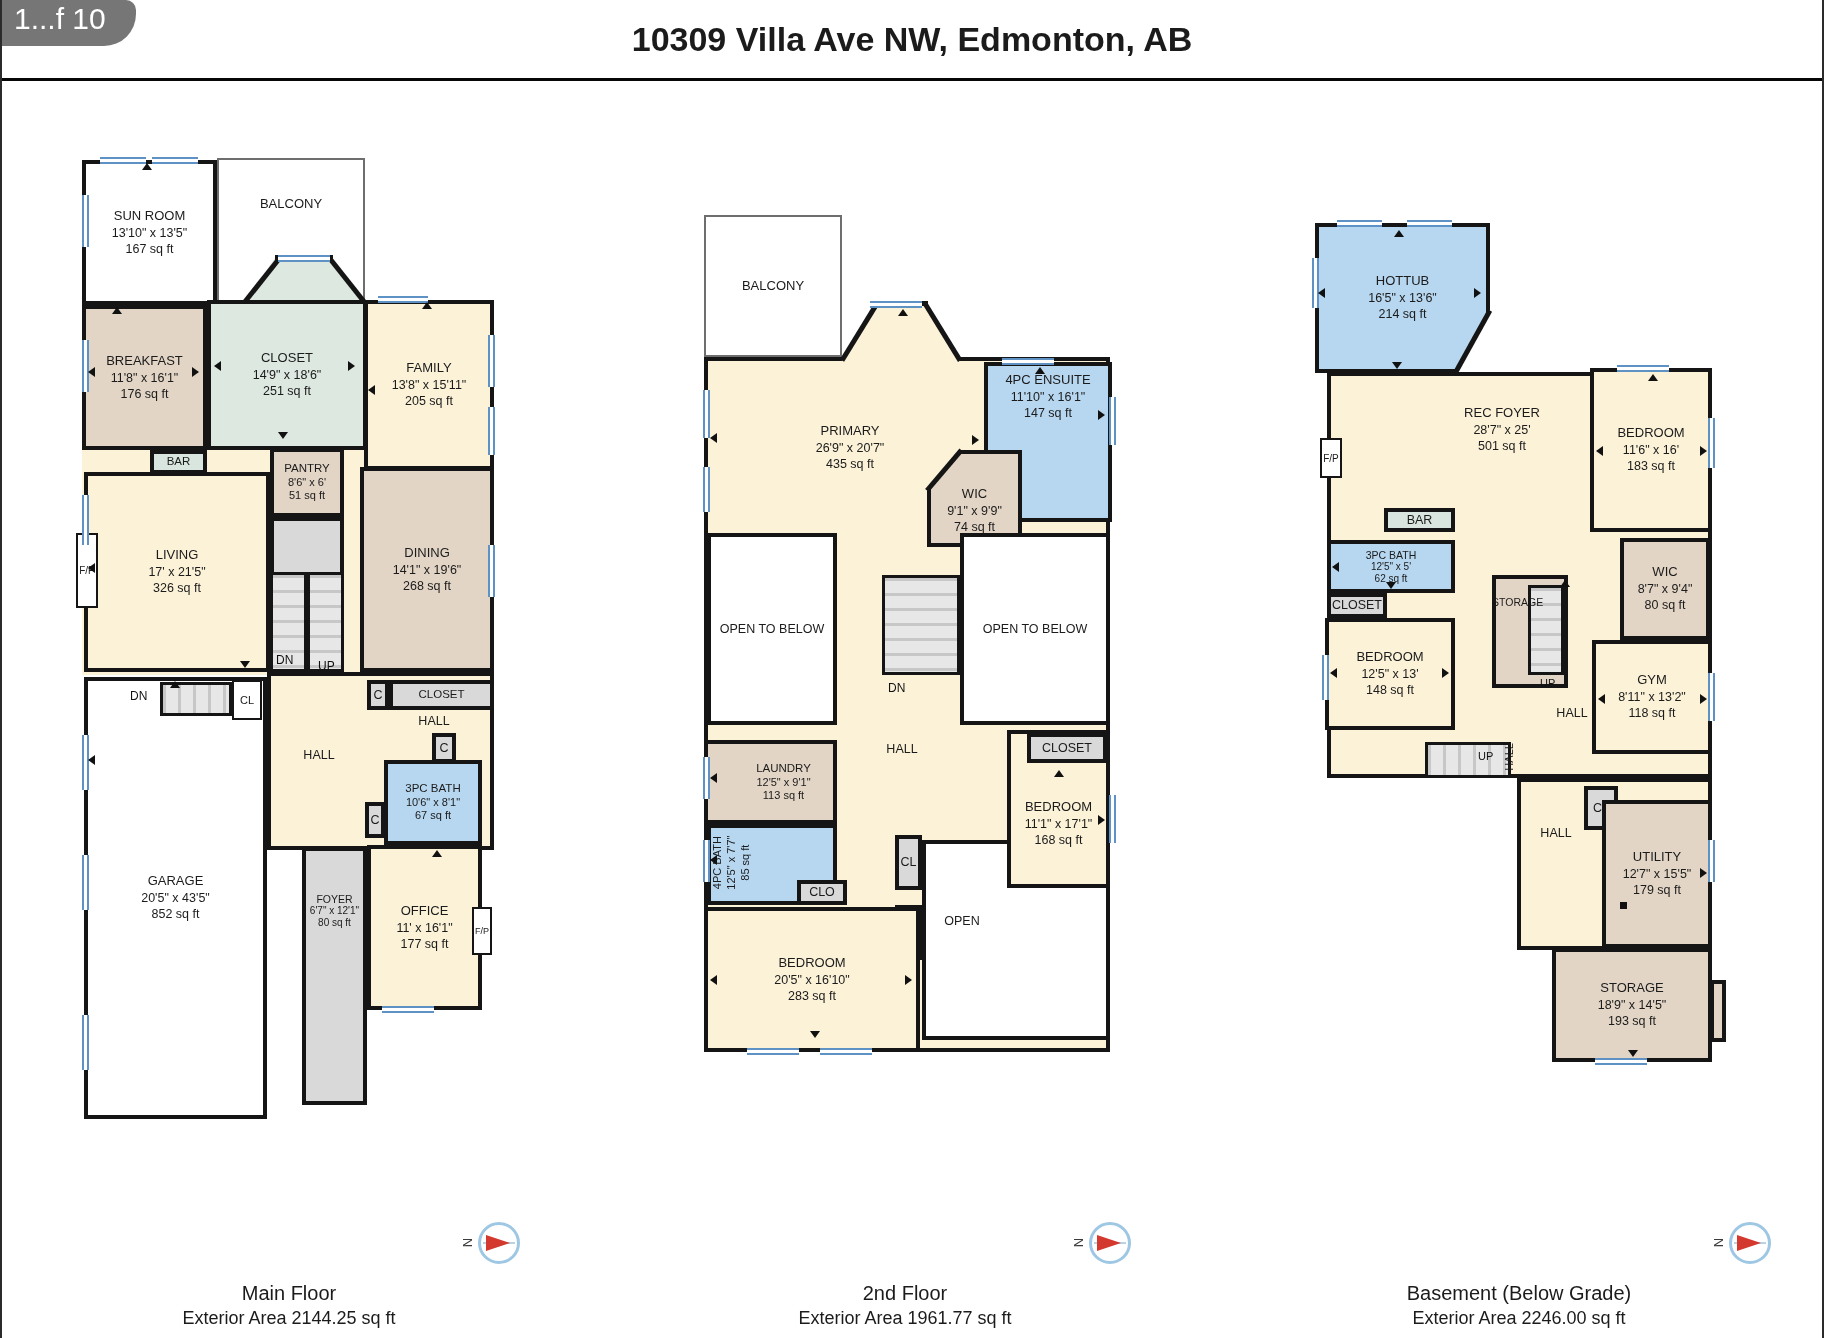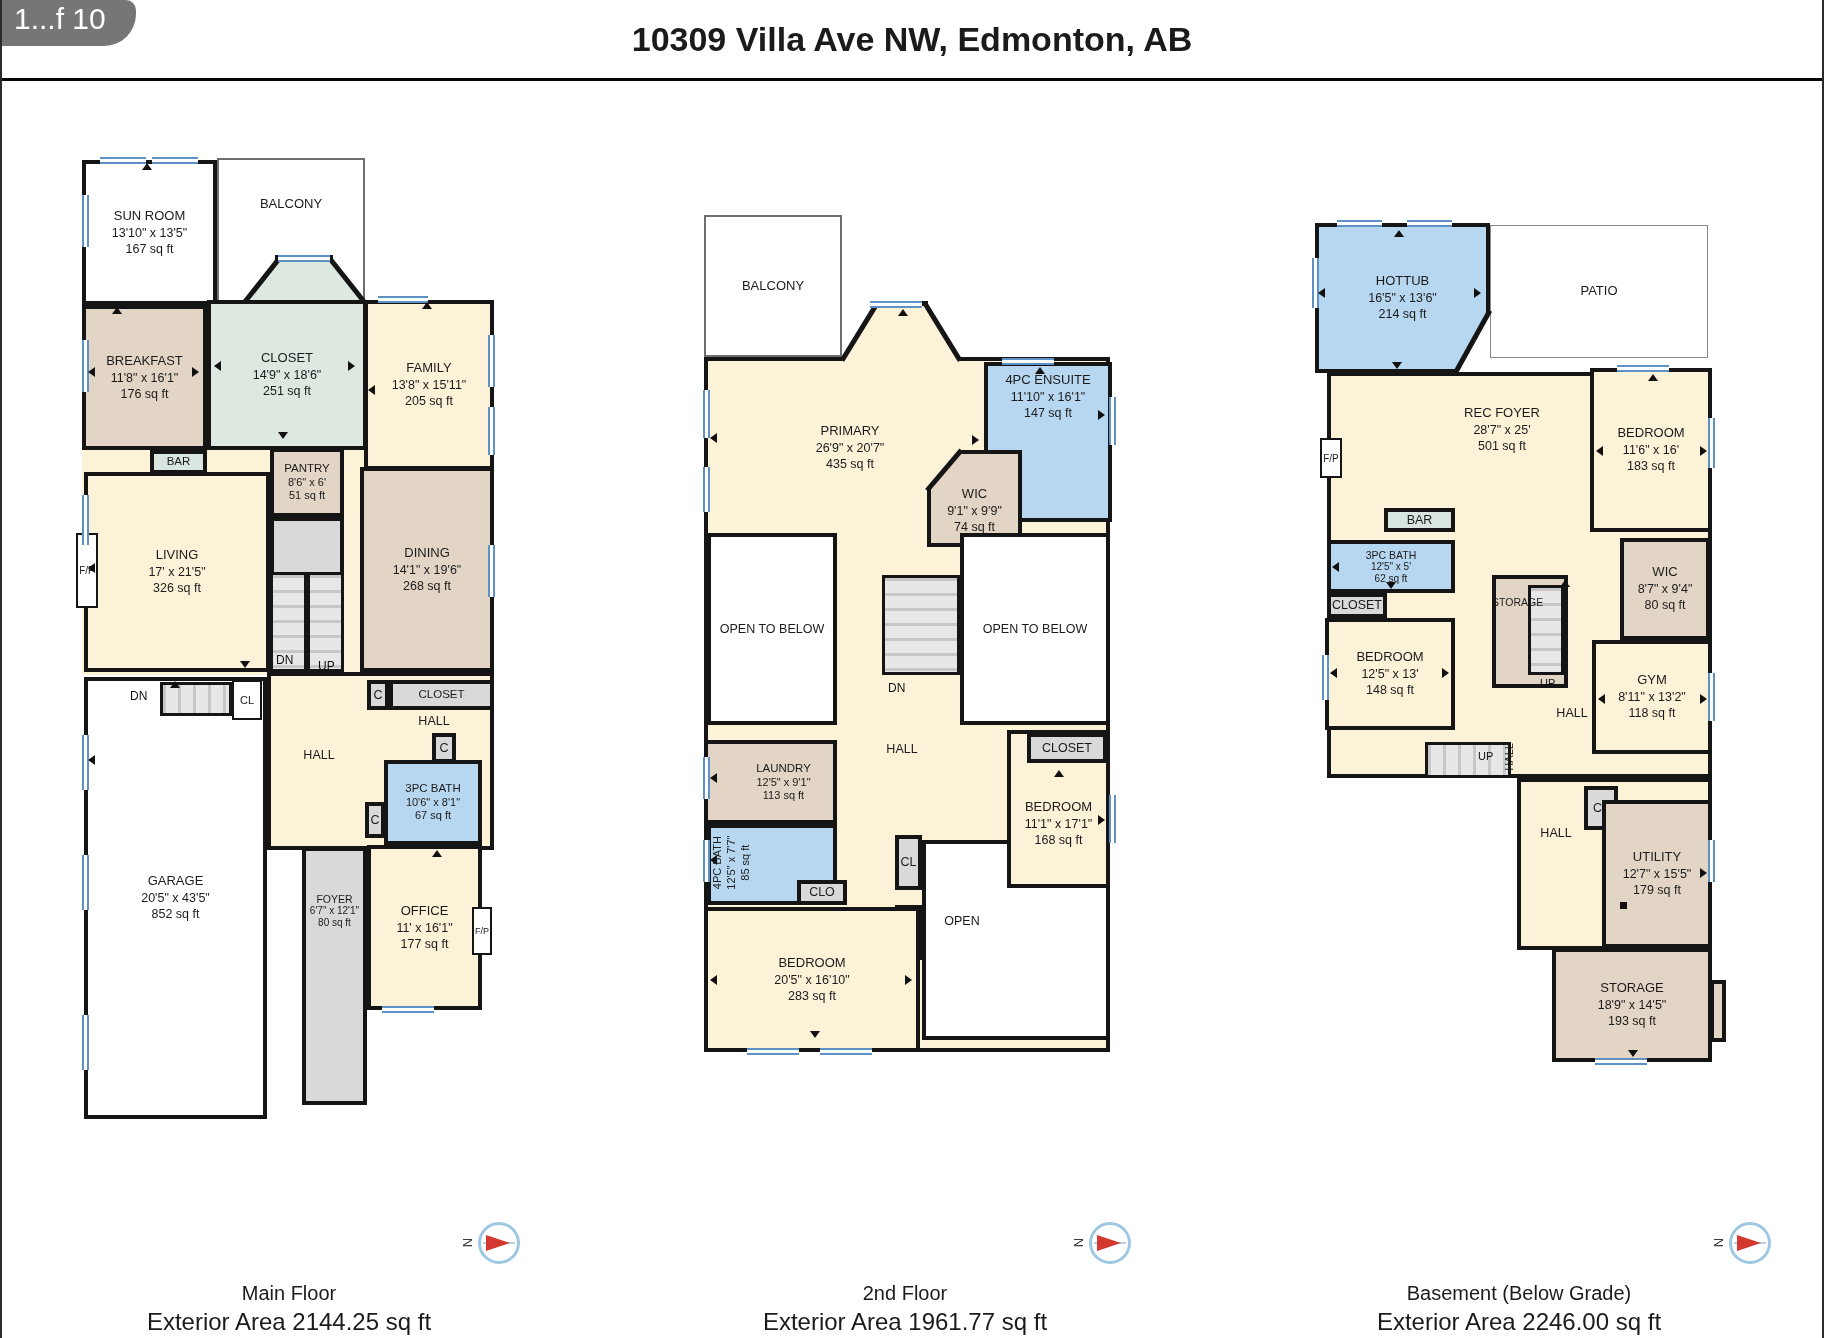--- a/index.html
+++ b/index.html
@@ -38,21 +38,21 @@
   .win-v{position:absolute;width:7px;background:linear-gradient(to right,var(--window-blue) 0 2px,#fff 2px 5px,var(--window-blue) 5px 7px);}
   .tri{position:absolute;width:0;height:0;}
   .tri-up{border-left:5px solid transparent;border-right:5px solid transparent;border-bottom:7px solid #111;}
   .tri-down{border-left:5px solid transparent;border-right:5px solid transparent;border-top:7px solid #111;}
   .tri-left{border-top:5px solid transparent;border-bottom:5px solid transparent;border-right:7px solid #111;}
   .tri-right{border-top:5px solid transparent;border-bottom:5px solid transparent;border-left:7px solid #111;}
   .wedge{position:absolute;width:0;height:0;border-left:22px solid var(--wall);border-bottom:22px solid transparent;}
   .dot{position:absolute;width:7px;height:7px;background:#111;}
   .caption{position:absolute;top:1282px;width:300px;text-align:center;}
   .cap-title{font-weight:normal;font-size:20px;}
-  .cap-area{font-size:24px;margin-top:3px;}
+  .cap-area{font-size:18px;margin-top:3px;}
   .compass{position:absolute;width:36px;height:36px;border-radius:50%;border:3px solid #9ec7e4;background:#fff;}
   .compass-line{position:absolute;left:2px;top:17px;width:32px;height:2px;background:#b9d3e6;}
   .compass-arrow{position:absolute;left:5px;top:10px;width:0;height:0;
                  border-top:8px solid transparent;border-bottom:8px solid transparent;
                  border-left:24px solid var(--compass-red);}
   .compass-n{position:absolute;left:-18px;top:10px;font-size:13px;color:#3c3c3c;transform:rotate(-90deg);}
 </style>
 </head>
 <body>
 
@@ -338,25 +338,20 @@
     <i class="tri tri-left" style="left:8px;top:790px"></i>
     <i class="tri tri-right" style="left:203px;top:790px"></i>
     <i class="tri tri-up" style="left:352px;top:585px"></i>
     <i class="tri tri-right" style="left:396px;top:630px"></i>
   </div>
 
   <div class="plan" style="left:1310px;top:190px;width:448px;height:895px">
     <div class="room cream" style="left:15px;top:182px;width:385px;height:406px"></div>
     <div class="room cream" style="left:205px;top:588px;width:195px;height:172px"></div>
 
-    <div class="room white thin2" style="left:178px;top:35px;width:218px;height:133px">
-      <div class="lbl">
-        <div class="rn">PATIO</div>
-      </div>
-    </div>
     <div class="room blue" style="left:3px;top:33px;width:175px;height:150px;clip-path:polygon(0 0,100% 0,100% 58%,80% 100%,0 100%)">
       <div class="lbl">
         <div class="rn">HOTTUB</div>
         <div class="rd">16'5" x 13'6"</div>
         <div class="ra">214 sq ft</div>
       </div>
     </div>
     <div class="diag" style="left:143px;top:181px;width:72px;transform:rotate(-61deg)"></div>
 
     <div class="freelbl" style="left:95px;top:215px;width:190px">

